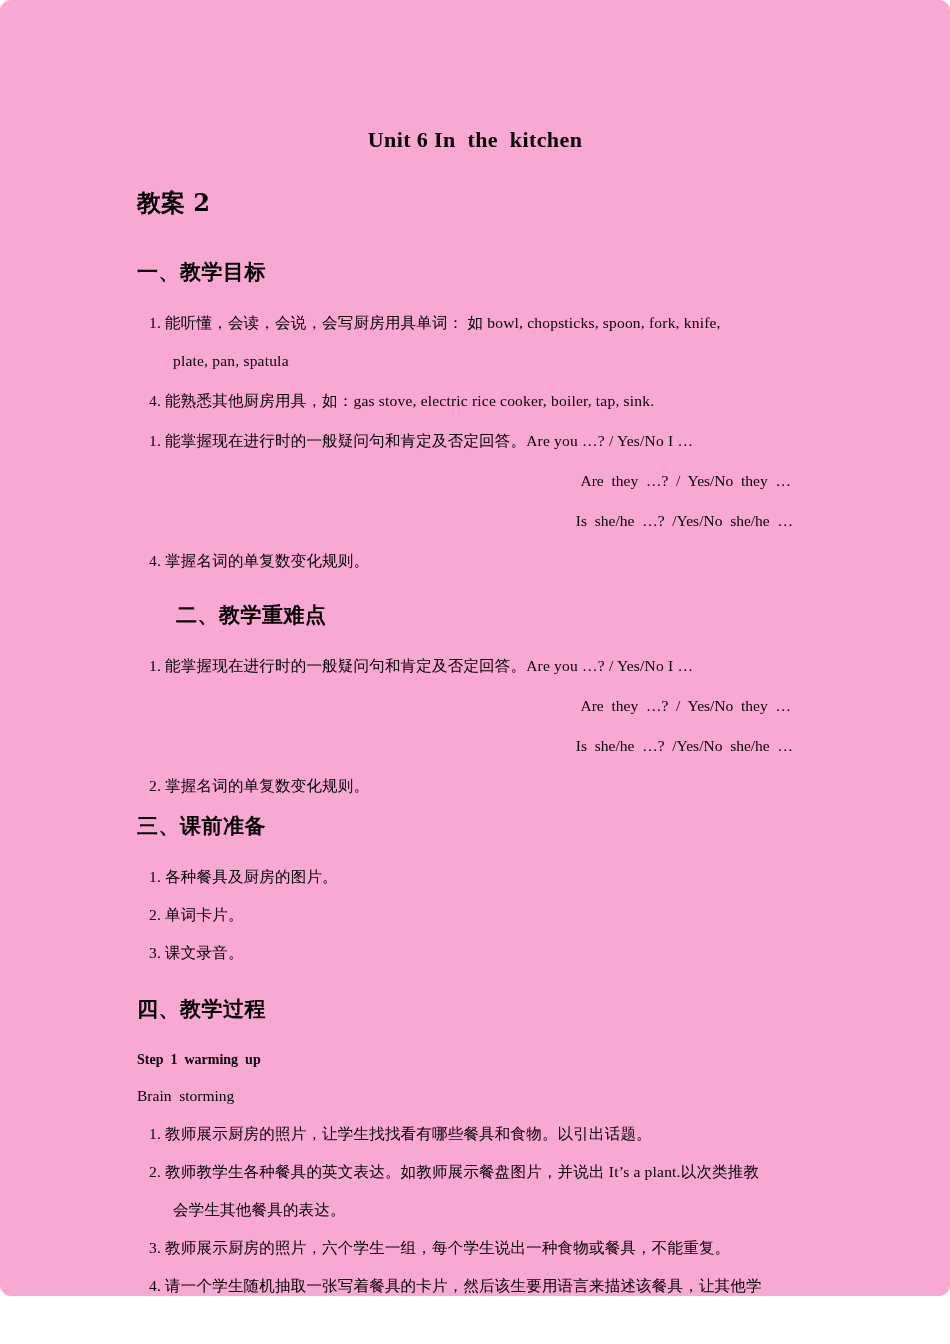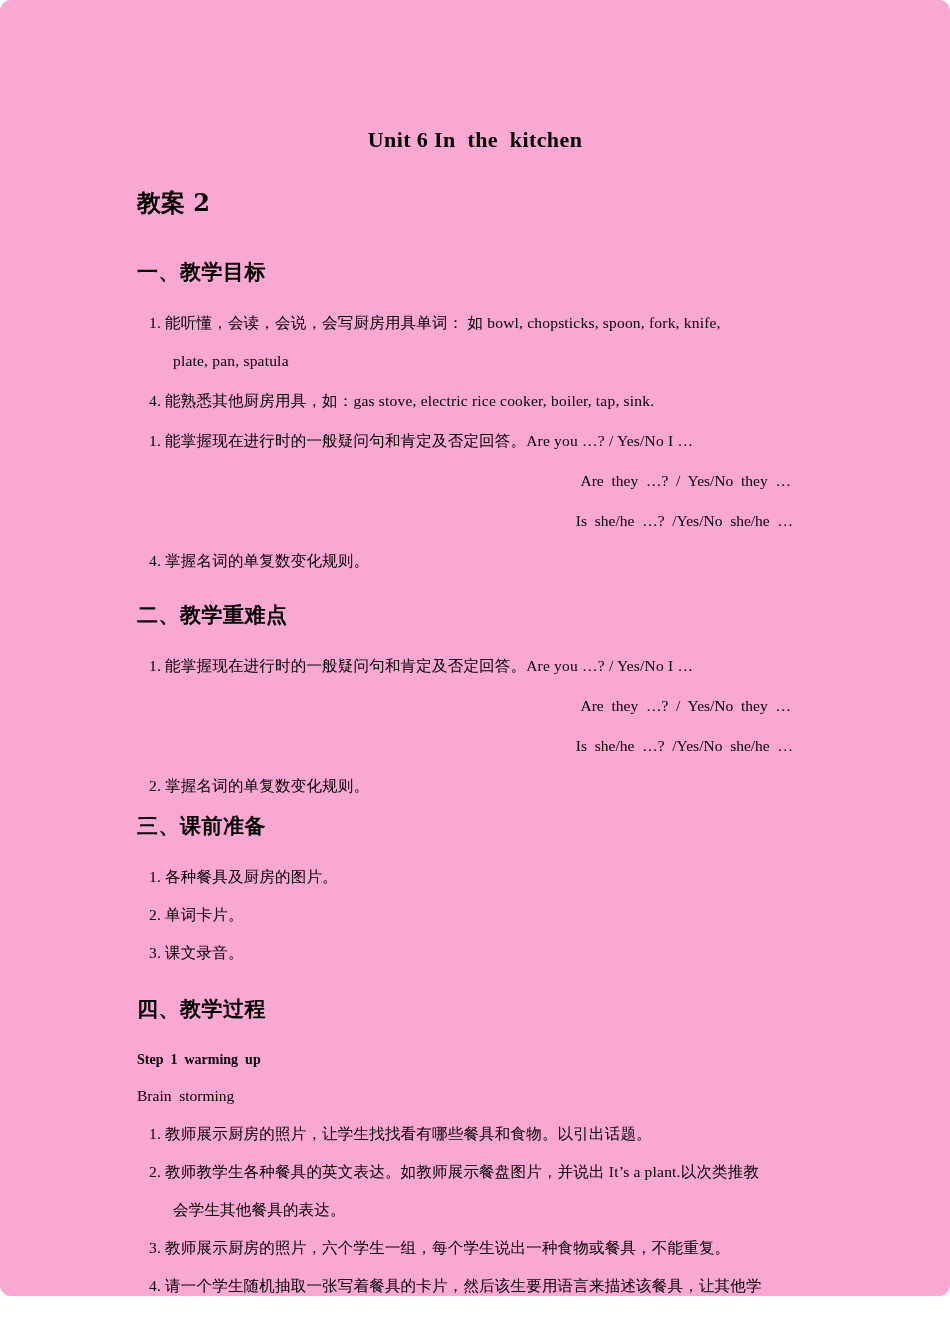--- a/index.html
+++ b/index.html
@@ -48,21 +48,21 @@
   
   .section-heading {
     font-family: "DejaVu Sans", "Liberation Sans", sans-serif;
     font-weight: bold;
     font-size: 21px;
     line-height: 1.3;
     margin: 0;
     letter-spacing: 0.5px;
   }
   .sec-1 { margin-top: 41px; }
-  .sec-2 { margin-top: 30px; }
+  .sec-2 { margin-top: 30px; margin-left: 39px; }
   .sec-3 { margin-top: 16px; }
   .sec-4 { margin-top: 32px; }
 
   
   .body-line {
     font-family: "Liberation Serif", "DejaVu Serif", serif;
     font-size: 15.5px;
     line-height: 1.42;
     margin: 12px;
     letter-spacing: 0.2px;

